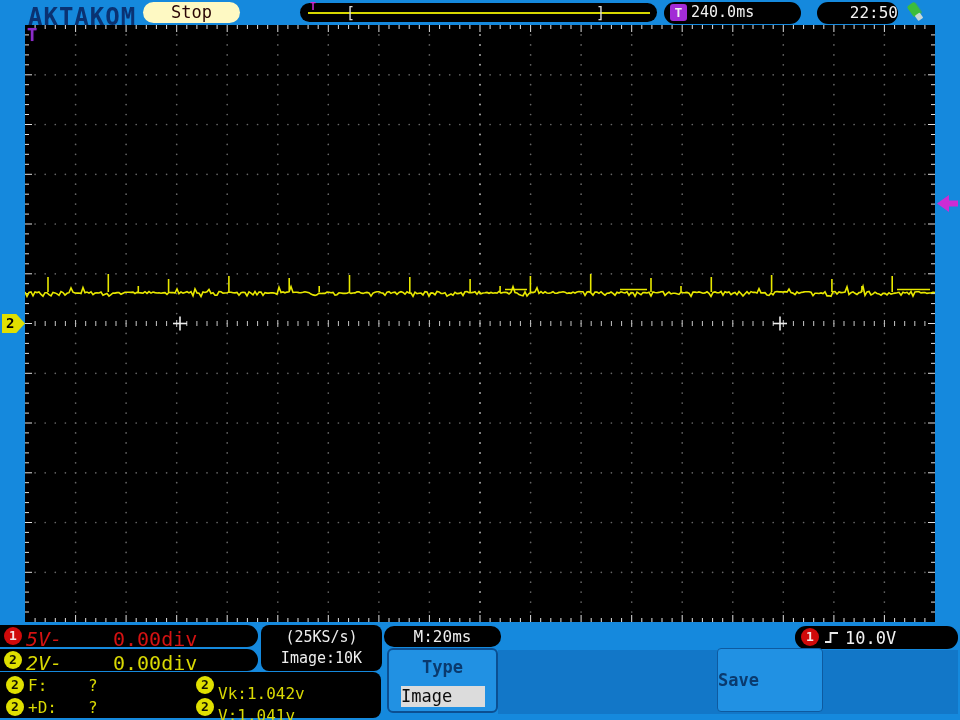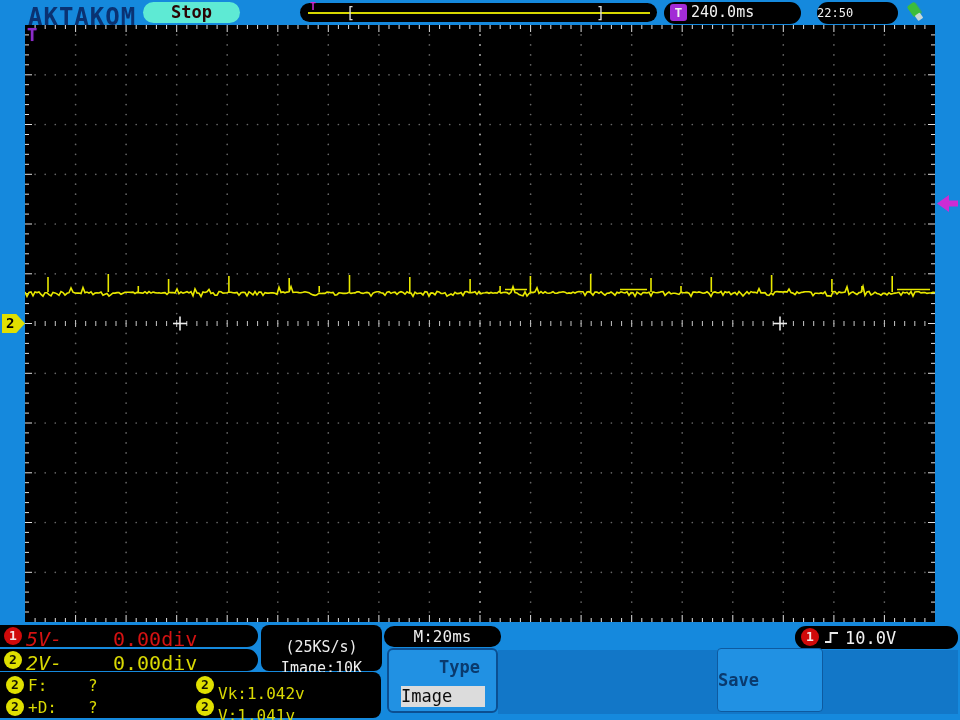--- a/index.html
+++ b/index.html
@@ -4,34 +4,34 @@
 <style>
   html,body{margin:0;padding:0;}
   body{width:960px;height:720px;overflow:hidden;background:#1589DD;
        font-family:"DejaVu Sans Mono","Liberation Mono",monospace;}
   .screen{position:absolute;left:0;top:0;width:960px;height:720px;background:#1589DD;}
 
   
   .brand{position:absolute;left:28px;top:3px;font-size:24px;font-weight:bold;
          color:#0A3272;letter-spacing:1px;}
   .stop-pill{position:absolute;left:143px;top:2px;width:97px;height:21px;border-radius:11px;
-         background:#5eead4;color:#2A0505;font-size:17px;font-weight:bold;
+         background:#fef9c3;color:#2A0505;font-size:17px;font-weight:normal;
          text-align:center;line-height:21px;}
   .record-bar{position:absolute;left:300px;top:3px;width:357px;height:19px;border-radius:10px;
          background:#000;}
   .record-line{position:absolute;left:8px;right:7px;top:9px;height:2px;background:#D8D800;}
   .record-tmark{position:absolute;left:10px;top:-2px;font-size:10px;font-weight:bold;color:#D32BD8;}
   .bracket{position:absolute;top:1px;font-size:15px;color:#D8D8D8;}
   .bracket.l{left:46px;} .bracket.r{left:296px;}
   .time-pill{position:absolute;left:664px;top:2px;width:137px;height:22px;border-radius:11px;background:#000;}
   .tbox{position:absolute;left:6px;top:2px;width:17px;height:17px;border-radius:3px;background:#A22CD6;
         color:#F2F2F2;font-size:13px;font-weight:bold;text-align:center;line-height:17px;}
   .time-text{position:absolute;left:27px;top:1px;font-size:15px;color:#F2F2F2;}
   .clock-pill{position:absolute;left:817px;top:2px;width:81px;height:22px;border-radius:11px;background:#000;
-        color:#F2F2F2;font-size:12px;text-align:left;line-height:22px;}
+        color:#F2F2F2;font-size:16px;text-align:right;line-height:22px;}
   .usb-icon{position:absolute;left:905px;top:1px;width:24px;height:24px;}
 
   
   .graticule{position:absolute;left:25px;top:25px;width:910px;height:597px;background:#000;}
   .corner-mark{position:absolute;left:2px;top:0px;font-size:17px;font-weight:bold;color:#8B2BC8;
         text-shadow:0 0 1px #5a1a86;}
   .ch2-marker{position:absolute;left:2px;width:23px;height:19px;background:#E0E000;
         clip-path:polygon(0 0,62% 0,100% 50%,62% 100%,0 100%);
         color:#000;font-size:14px;font-weight:bold;line-height:19px;text-align:left;padding-left:4px;box-sizing:border-box;}
   .trig-marker{position:absolute;left:937px;width:21px;height:17px;}
@@ -42,42 +42,42 @@
   .ch1-pill{top:625px;} .ch2-pill{top:649px;}
   .badge{position:absolute;width:18px;height:18px;border-radius:50%;
          font-size:13px;font-weight:bold;text-align:center;line-height:18px;}
   .badge.red{background:#D00A0A;color:#F5E5E5;}
   .badge.yellow{background:#E0E000;color:#141400;}
   .ch-pill .badge{left:4px;top:2px;}
   .ch-scale{position:absolute;left:26px;top:2px;font-size:20px;font-style:italic;}
   .ch-offset{position:absolute;left:113px;top:2px;font-size:20px;}
   .c-red{color:#D51212;} .c-yel{color:#D9D903;}
   .acq-box{left:261px;top:625px;width:121px;height:46px;border-radius:8px;
-         color:#EDEDED;font-size:15px;text-align:center;padding-top:12px;box-sizing:border-box;line-height:21px;}
+         color:#EDEDED;font-size:15px;text-align:center;padding-top:2px;box-sizing:border-box;line-height:21px;}
   .m-pill{left:384px;top:626px;width:117px;height:21px;border-radius:10px;
          color:#EDEDED;font-size:16px;text-align:center;line-height:21px;}
   .trig-pill{left:795px;top:626px;width:163px;height:23px;border-radius:11px;}
   .trig-pill .badge{left:6px;top:2px;}
   .edge-glyph{position:absolute;left:29px;top:4px;}
   .trig-level{position:absolute;left:50px;top:2px;font-size:17px;color:#F2F2F2;}
   .meas-box{left:0;top:672px;width:381px;height:46px;border-radius:0 8px 8px 0;}
   .meas-row{position:absolute;left:0;width:100%;height:22px;}
   .meas-row.r0{top:2px;} .meas-row.r1{top:24px;}
   .meas-row .badge{top:2px;}
   .m-b1{left:6px;} .m-b2{left:196px;}
   .m-ll{position:absolute;left:28px;top:2px;font-size:16px;}
   .m-lv{position:absolute;left:88px;top:2px;font-size:16px;}
   .m-rl{position:absolute;left:218px;top:2px;font-size:16px;margin-top:8px;}
 
   
   .menu-strip{position:absolute;left:498px;top:650px;width:460px;height:64px;background:#1277C8;}
   .type-button{position:absolute;left:387px;top:648px;width:111px;height:65px;background:#2191E3;
         border:2px solid #0B4F92;border-radius:6px;box-sizing:border-box;cursor:pointer;}
   .type-label{position:absolute;left:0;top:7px;width:100%;text-align:center;
-        font-size:17px;font-weight:bold;color:#0A3A6E;margin-left:17px;}
+        font-size:17px;font-weight:bold;color:#0A3A6E;}
   .type-value{position:absolute;left:12px;top:36px;width:84px;height:21px;background:#DCDCDC;
         color:#0B0B0B;font-size:17px;text-align:left;line-height:21px;}
   .save-button{position:absolute;left:717px;top:648px;width:106px;height:64px;background:#2191E3;
         border:1px solid #0E5AA0;border-radius:4px;box-sizing:border-box;
         font-size:17px;font-weight:bold;color:#0A3A6E;line-height:62px;cursor:pointer;}
 </style>
 </head>
 <body>
 
 <div class="screen">

